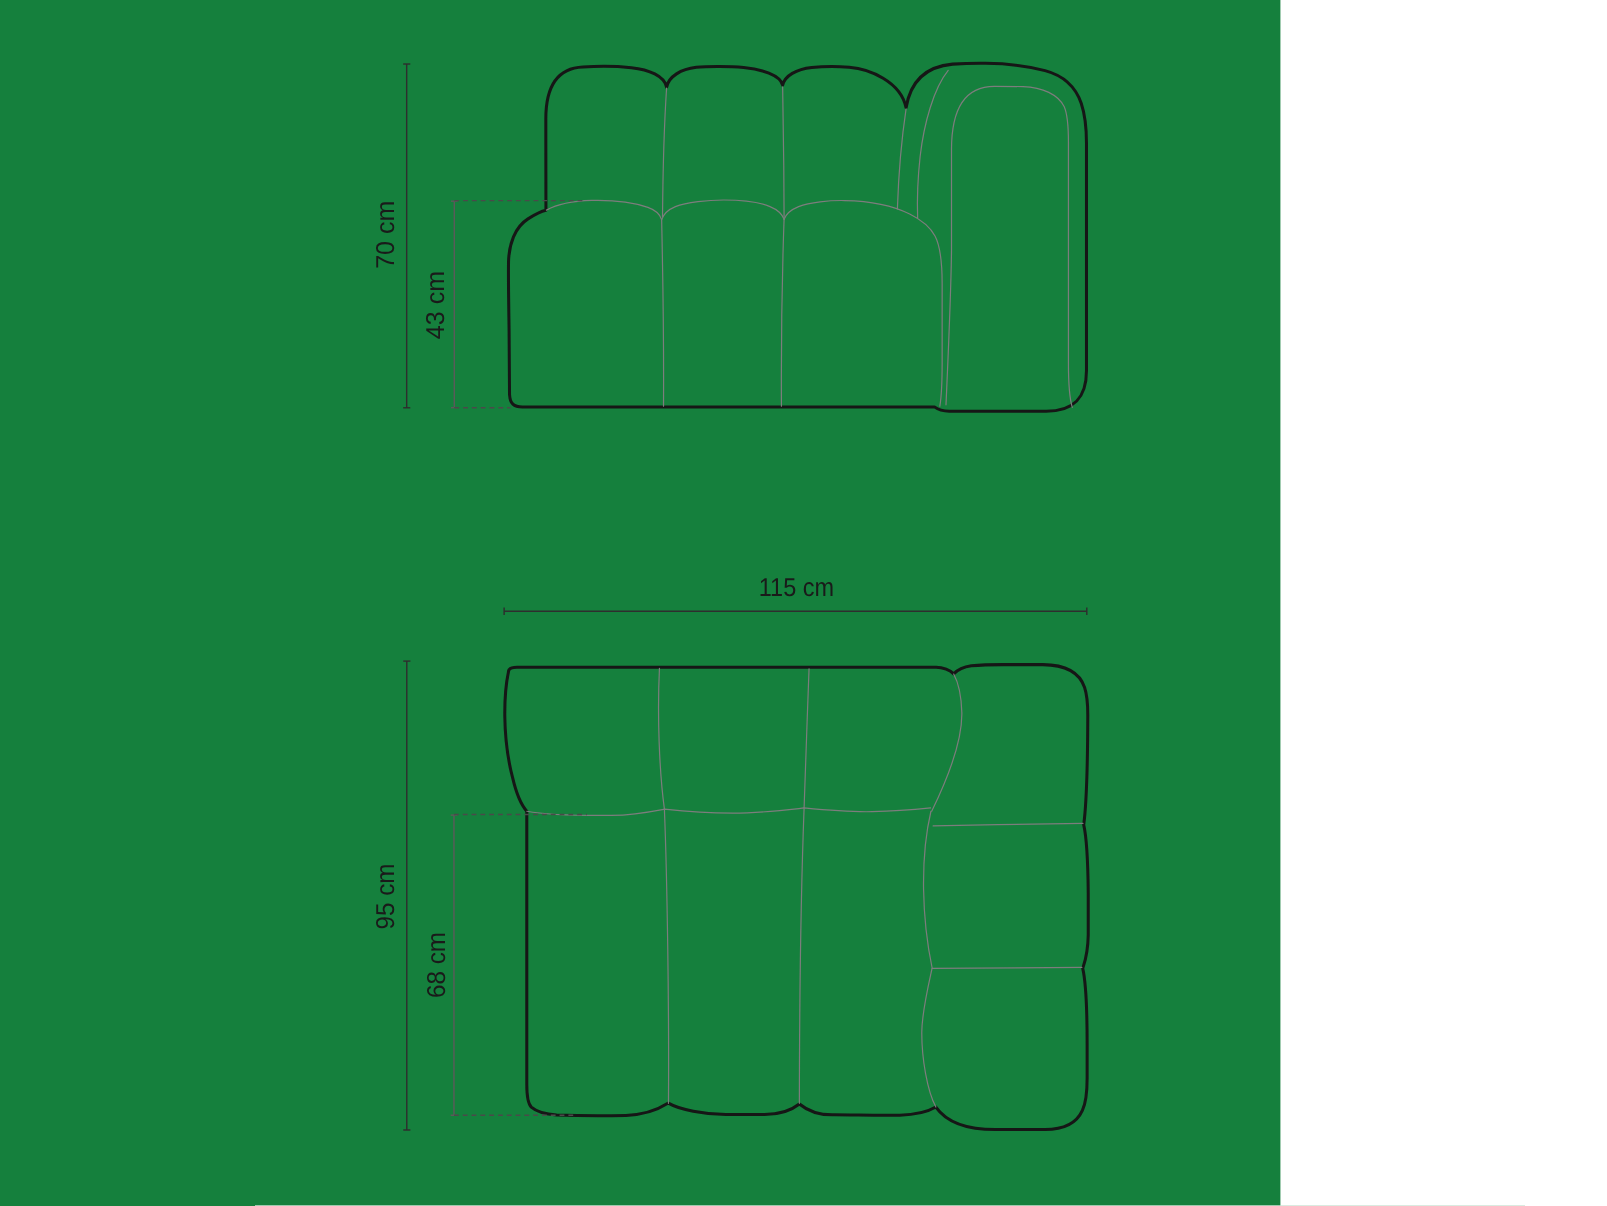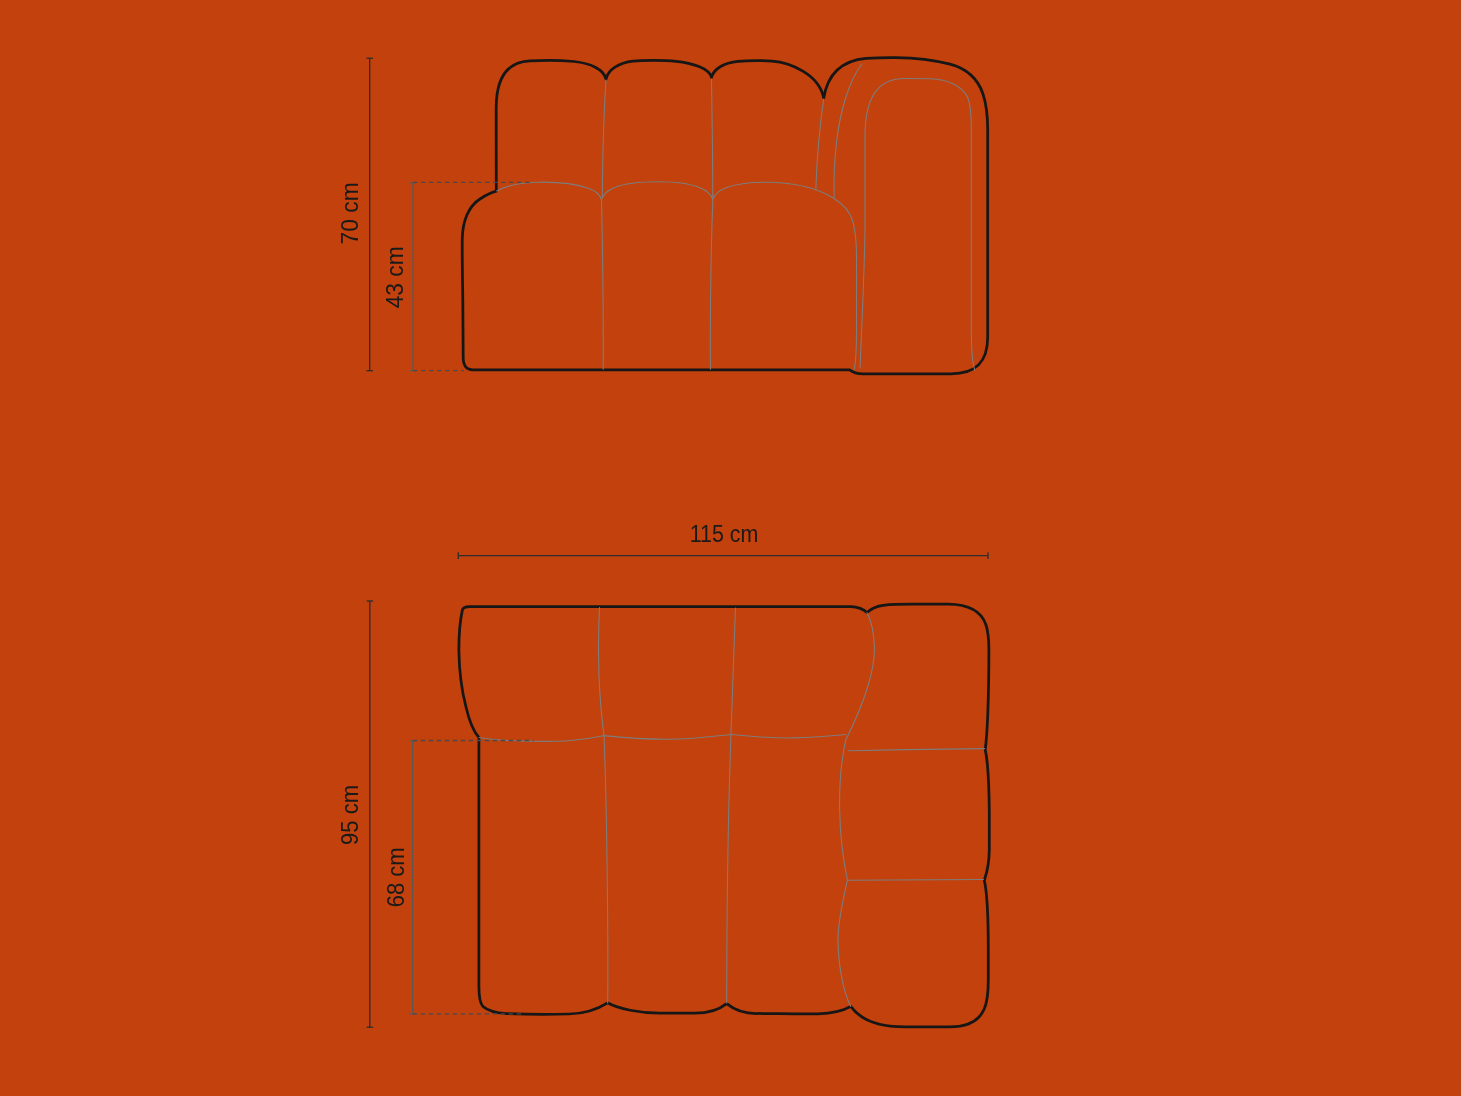--- a/index.html
+++ b/index.html
@@ -1,16 +1,16 @@
 <!DOCTYPE html>
 <html><head>
 <meta charset="utf-8">
 <style>
   html,body{margin:0;padding:0;background:#ffffff;}
-  .wrap{width:1461px;height:1096px;position:relative;background:#c2410c;overflow:hidden;text-align:right;}
+  .wrap{width:1164px;height:1096px;position:relative;background:#15803d;overflow:hidden;text-align:right;}
   text{font-family:"Liberation Sans",sans-serif;fill:#1a1a1a;}
 </style>
 </head>
 <body>
 
 <div class="wrap">
 <svg width="1461" height="1096" viewBox="0 0 1461 1096" xmlns="http://www.w3.org/2000/svg">
 
   <g fill="none" stroke="#161616" stroke-width="2.75" stroke-linecap="round" stroke-linejoin="round">
     <path d="M496.2,130

